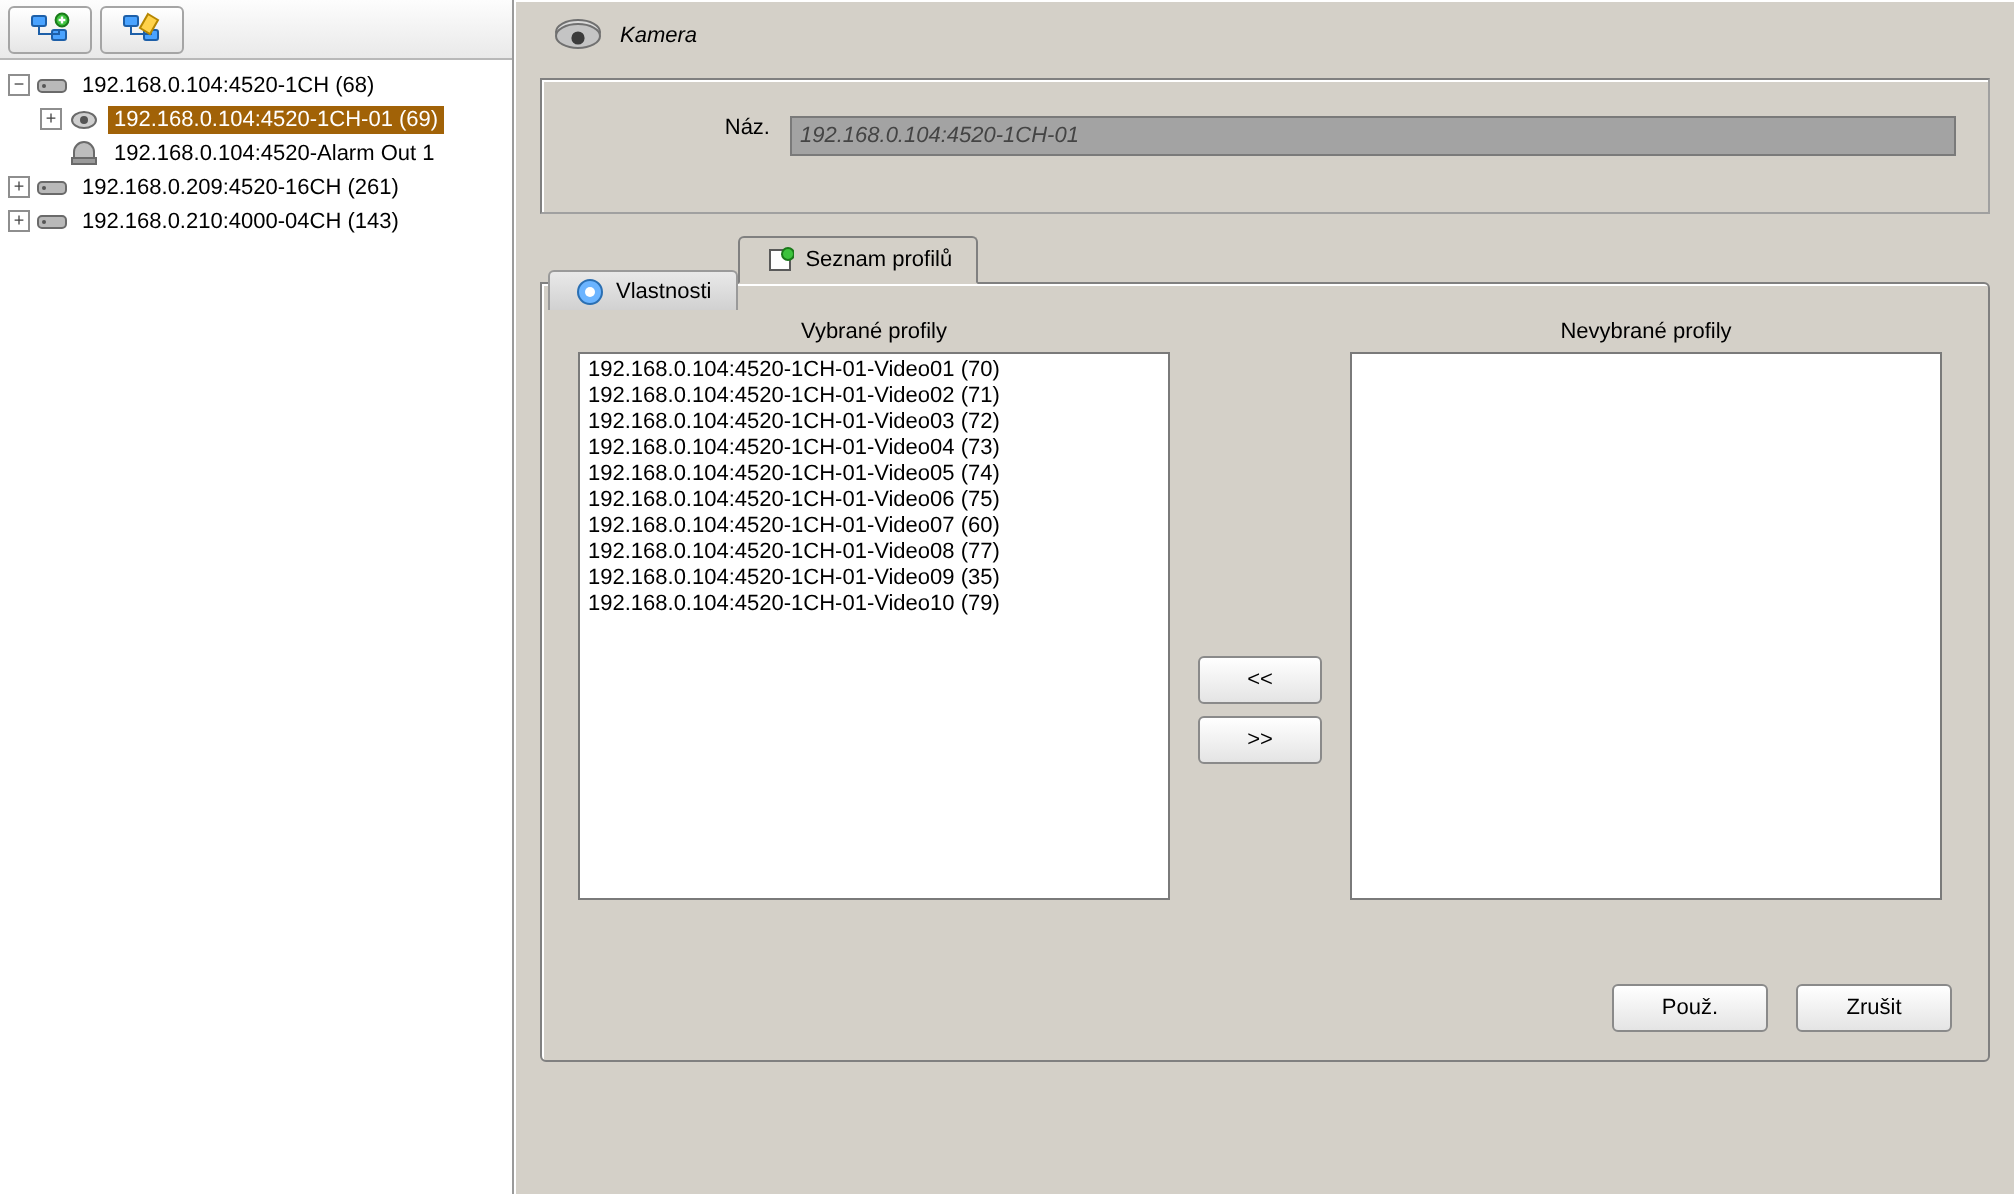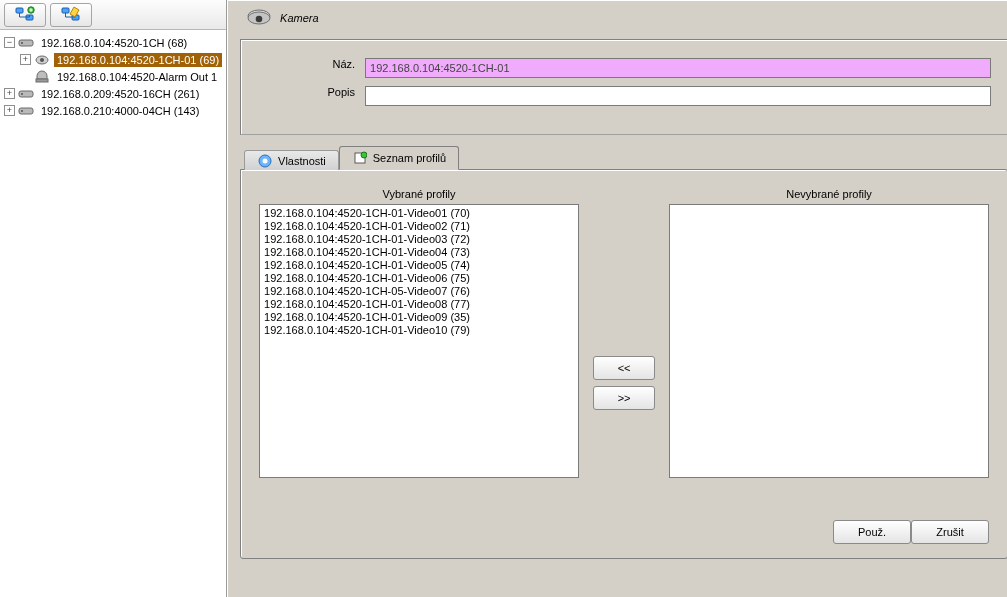--- a/index.html
+++ b/index.html
@@ -126,22 +126,23 @@
   }
   .form-input {
     flex: 1;
     height: 20px;
     border: 1px solid #7a7a7a;
     background: #fff;
     padding: 2px 4px;
     font: inherit;
   }
   .form-input[readonly] {
-    background: #f0abfc;
+    background: #a3a3a3;
     color: #444;
+    font-style: italic;
   }
 
   
   .tabs-wrap {
     margin: 0 12px;
   }
   .tabs {
     display: flex;
     align-items: flex-end;
     height: 24px;
@@ -159,21 +160,21 @@
     border-bottom: none;
     border-radius: 3px 3px 0 0;
     background: linear-gradient(#f5f5f5,#dedede);
     margin-right: 0px;
     position: relative;
     top: 1px;
   }
   .tab.inactive {
     background: linear-gradient(#e9e9e9,#d1d1d1);
     height: 20px;
-    top: 1px;
+    top: 14px;
   }
   .tab.active {
     background: #d4d0c8;
     border-color: #808080;
     border-bottom: 1px solid #d4d0c8;
     height: 24px;
     top: 1px;
     z-index: 3;
   }
   .tab-icon { width:16px; height:16px; display:flex; align-items:center; justify-content:center; }
@@ -189,21 +190,21 @@
     z-index: 1;
   }
 
   .dual-list {
     display: flex;
     gap: 14px;
   }
   .list-col { display:flex; flex-direction:column; }
   .list-label { margin-bottom: 4px; text-align: center; }
   .listbox {
-    width: 320px;
+    width: 296px;
     height: 274px;
     border: 1px solid #7a7a7a;
     background: #fff;
     overflow: auto;
     padding: 2px 4px;
     font-size: 11px;
     line-height: 13px;
   }
   .listbox .item { white-space: nowrap; }
   .mid-btns {
@@ -221,20 +222,21 @@
     background: linear-gradient(#ffffff,#e4e4e4);
     font: inherit;
     cursor: default;
     padding: 0 10px;
   }
   .bottom-btns {
     position: absolute;
     right: 18px;
     bottom: 14px;
     display: flex;
+    gap: 14px;
   }
   .bottom-btns .btn { min-width: 78px; }
 </style>
 </head>
 <body>
 
 <div class="app">
 
   <div class="left-panel">
     <div class="toolbar">
@@ -325,24 +327,20 @@
           <circle cx="13" cy="12" r="3.3" fill="#3b3b3b"></circle>
         </svg>
       </span>
       <span class="header-title">Kamera</span>
     </div>
 
     <div class="form-area">
       <div class="form-row">
         <div class="form-label">Náz.</div>
         <input class="form-input" readonly="" value="192.168.0.104:4520-1CH-01" style="">
-      </div>
-      <div class="form-row">
-        <div class="form-label">Popis</div>
-        <input class="form-input" value="" style="">
       </div>
     </div>
 
     <div class="tabs-wrap">
       <div class="tabs">
         <div class="tab inactive">
           <span class="tab-icon">
             <svg width="14" height="14">
                 <circle cx="7" cy="7" r="6" fill="#6bb4ff" stroke="#2a6fb3"></circle>
                 <circle cx="7" cy="7" r="2.5" fill="#fff"></circle>
@@ -366,21 +364,21 @@
 
           <div class="list-col">
             <div class="list-label">Vybrané profily</div>
             <div class="listbox" id="sel-list">
                 <div class="item">192.168.0.104:4520-1CH-01-Video01 (70)</div>
                 <div class="item">192.168.0.104:4520-1CH-01-Video02 (71)</div>
                 <div class="item">192.168.0.104:4520-1CH-01-Video03 (72)</div>
                 <div class="item">192.168.0.104:4520-1CH-01-Video04 (73)</div>
                 <div class="item">192.168.0.104:4520-1CH-01-Video05 (74)</div>
                 <div class="item">192.168.0.104:4520-1CH-01-Video06 (75)</div>
-                <div class="item">192.168.0.104:4520-1CH-05-Video07 (76)</div>
+                <div class="item">192.168.0.104:4520-1CH-01-Video07 (60)</div>
                 <div class="item">192.168.0.104:4520-1CH-01-Video08 (77)</div>
                 <div class="item">192.168.0.104:4520-1CH-01-Video09 (35)</div>
                 <div class="item">192.168.0.104:4520-1CH-01-Video10 (79)</div>
               </div>
           </div>
 
           <div class="mid-btns">
             <button class="btn">&lt;&lt;</button>
             <button class="btn">&gt;&gt;</button>
           </div>

